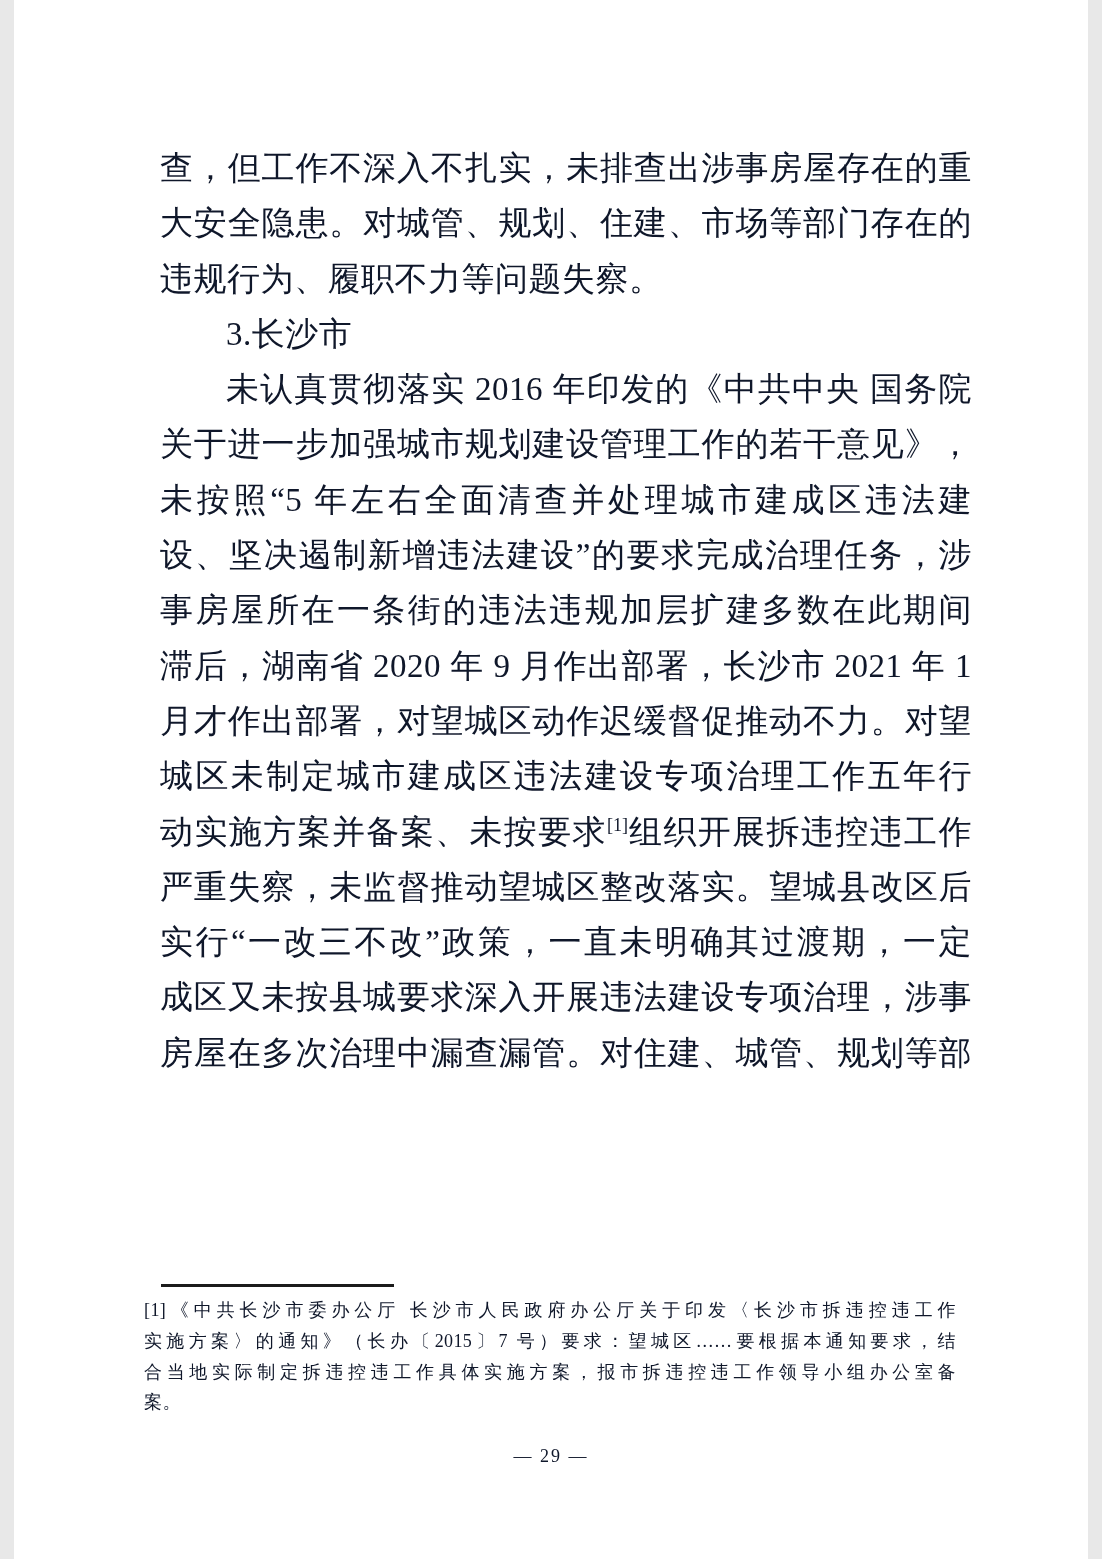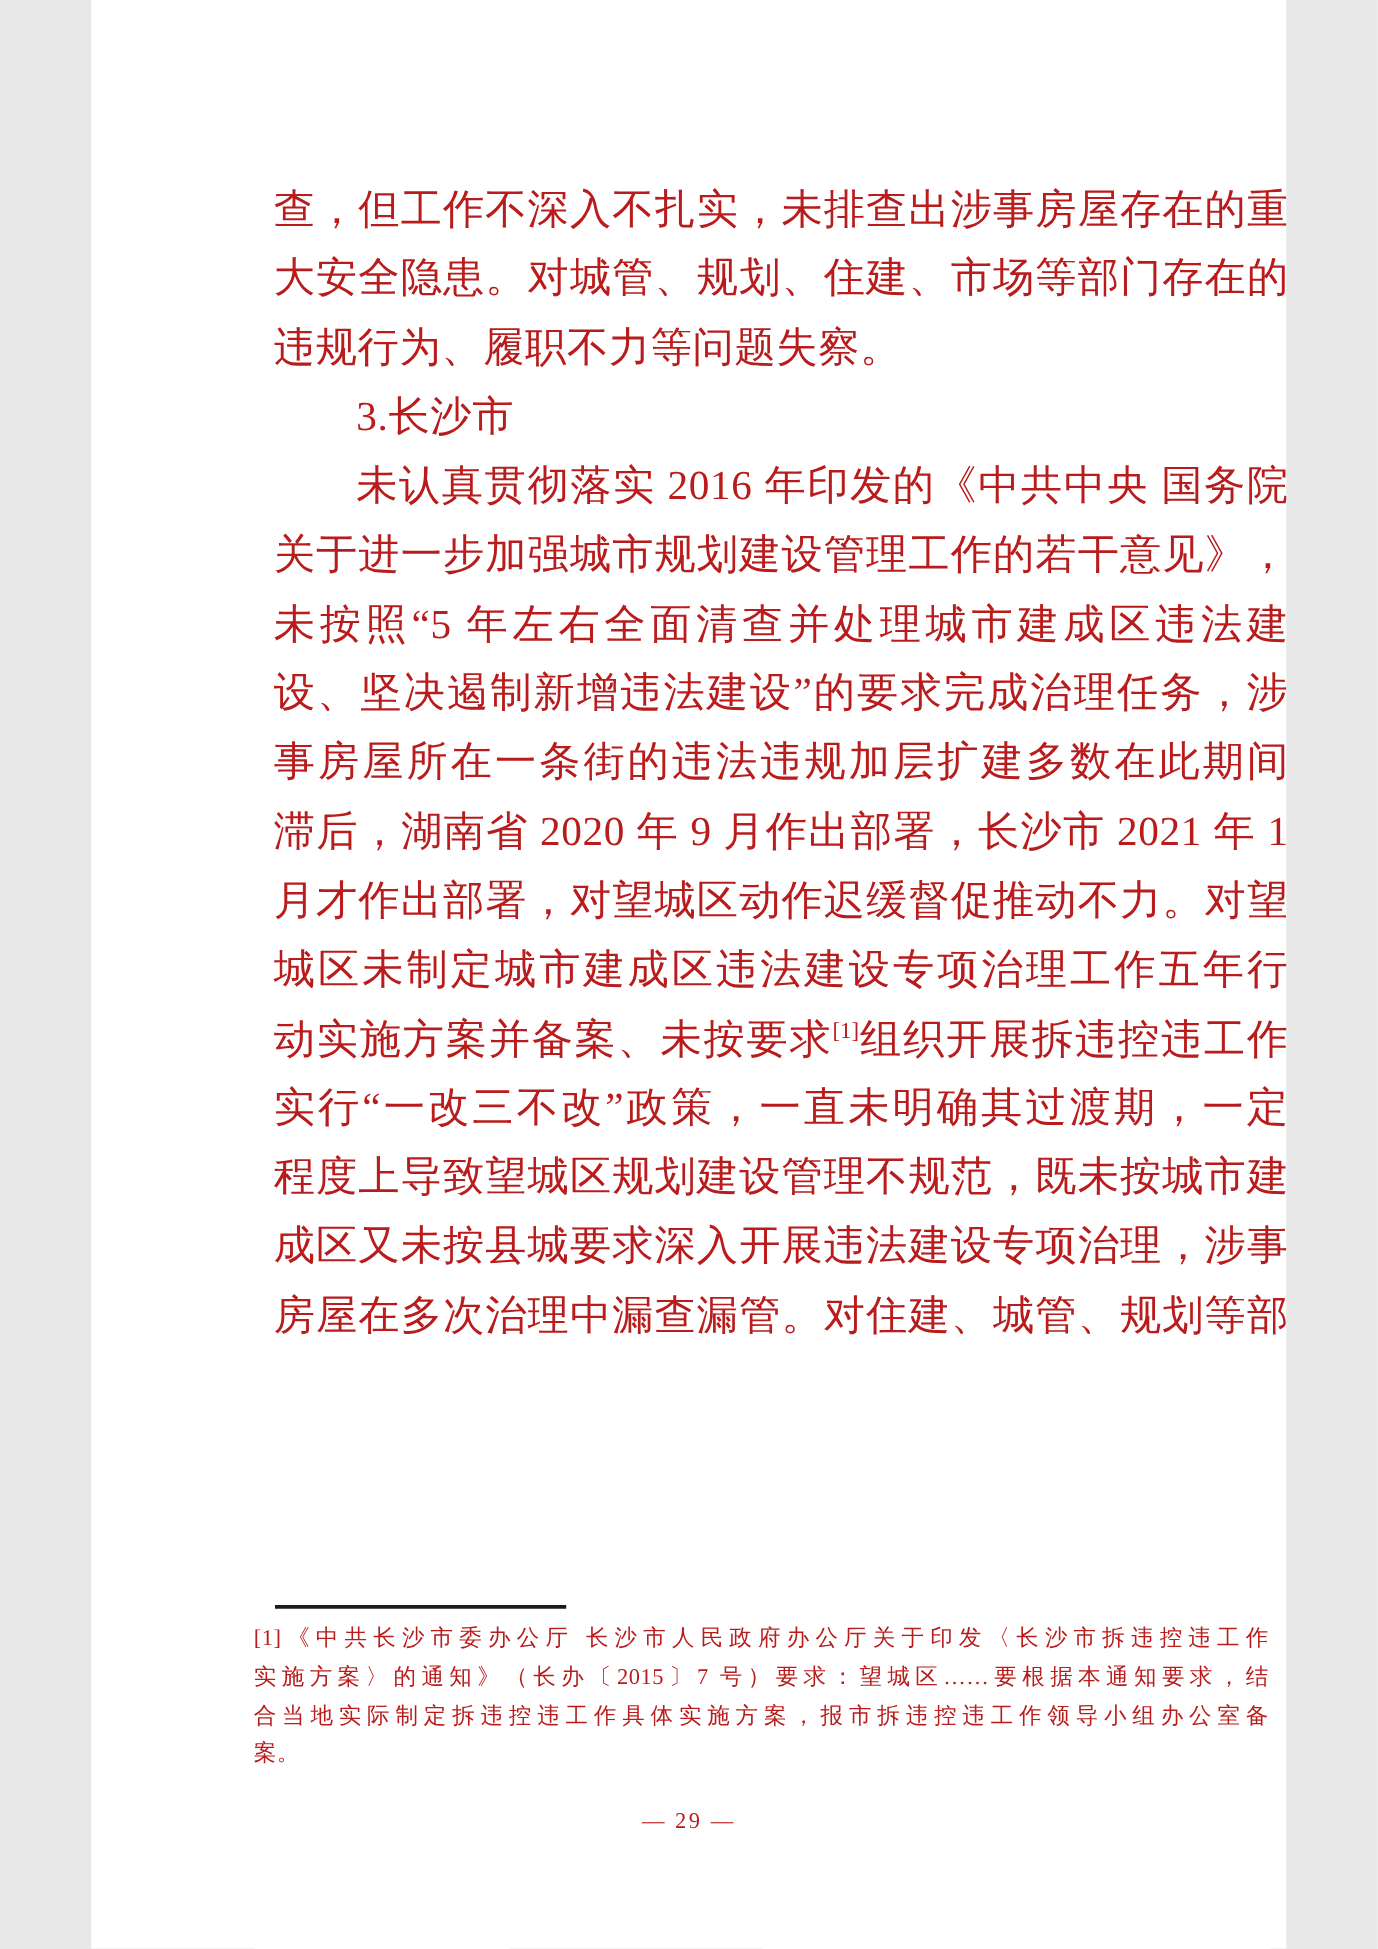--- a/index.html
+++ b/index.html
@@ -2,25 +2,25 @@
 <html lang="zh"><head>
 <meta charset="utf-8">
 <style>
   html, body {
     margin: 0;
     padding: 0;
     background: #e8e8e8;
   }
   .page {
     position: relative;
-    width: 956px;
+    width: 1074px;
     height: 1559px;
     margin: 0 auto;
     background: #ffffff;
-    color: #b91c1c;
+    color: #0f172a;
     font-family: "Liberation Serif", "DejaVu Serif", serif;
     overflow: hidden;
   }
   .body-text {
     position: absolute;
     left: 146px;
     top: 141px;
     width: 812px;
     font-size: 33px;
     line-height: 55.3px;
@@ -90,22 +90,22 @@
     <div class="line">关于进一步加强城市规划建设管理工作的若干意见》，</div>
     <div class="line">未按照“5 年左右全面清查并处理城市建成区违法建</div>
     <div class="line">设、坚决遏制新增违法建设”的要求完成治理任务，涉</div>
     <div class="line">事房屋所在一条街的违法违规加层扩建多数在此期间</div>
     <div class="line">滞后，湖南省 2020 年 9 月作出部署，长沙市 2021 年 1</div>
     <div class="line">月才作出部署，对望城区动作迟缓督促推动不力。对望</div>
     <div class="line">城区未制定城市建成区违法建设专项治理工作五年行</div>
     <div class="line">
       <span>动实施方案并备案、未按要求</span><sup class="fnref">[1]</sup><span>组织开展拆违控违工作</span>
     </div>
+    <div class="line">严重失察，未监督推动望城区整改落实。望城县改区后</div>
     <div class="line">实行“一改三不改”政策，一直未明确其过渡期，一定</div>
-    <div class="line">程度上导致望城区规划建设管理不规范，既未按城市建</div>
     <div class="line">成区又未按县城要求深入开展违法建设专项治理，涉事</div>
     <div class="line">房屋在多次治理中漏查漏管。对住建、城管、规划等部</div>
   </div>
 
   <div class="footnote-rule"></div>
 
   <div class="footnote">
     <div class="fline">[1]《中共长沙市委办公厅 长沙市人民政府办公厅关于印发〈长沙市拆违控违工作</div>
     <div class="fline">实施方案〉的通知》（长办〔2015〕7 号）要求：望城区……要根据本通知要求，结</div>
     <div class="fline">合当地实际制定拆违控违工作具体实施方案，报市拆违控违工作领导小组办公室备</div>

